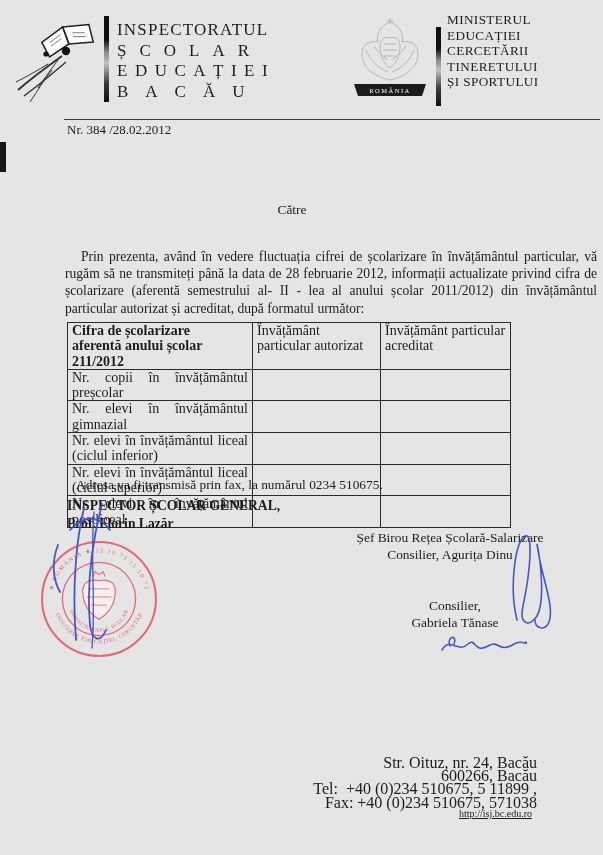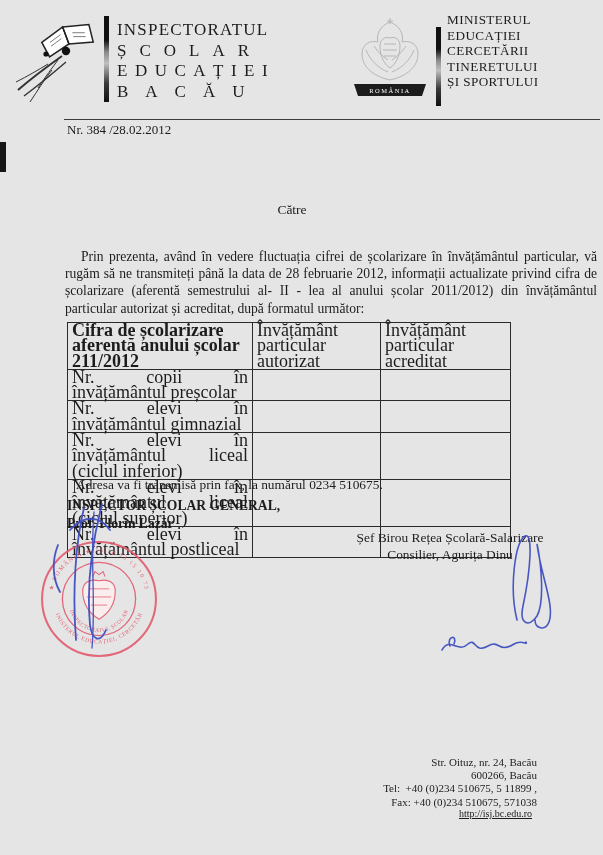--- a/index.html
+++ b/index.html
@@ -20,38 +20,38 @@
   .min-title{left:447px;top:12px;font-size:13.2px;line-height:15.6px;letter-spacing:.4px;}
   .min-title span{display:block;white-space:nowrap;}
 
   .rule{left:64px;top:119px;width:536px;border-top:1.5px solid #3c3c3c;height:0;}
   .refno{left:67px;top:122px;font-size:13px;}
   .edge-artifact{left:0;top:142px;width:6px;height:30px;background:#161616;}
 
   .recipient{left:112px;top:189px;width:360px;text-align:center;font-size:13.5px;line-height:17.5px;margin-top:12px;}
   .bodytext{left:65px;top:248px;width:532px;font-size:13.6px;line-height:17.2px;text-align:justify;text-indent:16px;}
 
-  table.sch{border-collapse:collapse;font-size:18px;table-layout:fixed;}
+  table.sch{border-collapse:collapse;font-size:14px;table-layout:fixed;}
   table.sch td,table.sch th{border:1px solid #2a2a2a;padding:0 4px;vertical-align:top;line-height:15.3px;font-weight:normal;text-align:left;}
   table.sch .c1{width:176px;}
   table.sch .c2{width:119px;}
   table.sch .c3{width:121px;}
   table.sch th.c1{font-weight:bold;}
   table.sch td.lbl{text-align:justify;}
   .hline{display:block;}
 
   .faxnote{left:76px;top:477px;font-size:13.4px;}
   .sign-left{left:67px;top:497px;font-size:13.6px;line-height:17.5px;font-weight:bold;}
   .sign-left span{display:block;}
   .sign-right1{left:345px;top:529px;width:210px;text-align:center;font-size:13.4px;line-height:17px;}
   .sign-right1 span{display:block;white-space:nowrap;}
   .sign-right2{left:393px;top:597px;width:124px;text-align:center;font-size:13.4px;line-height:17px;}
   .sign-right2 span{display:block;}
 
-  .footer{right:66px;top:756px;text-align:right;font-size:11px;line-height:13.2px;font-family:Liberation Serif, serif;}
+  .footer{right:66px;top:756px;text-align:right;font-size:16px;line-height:13.2px;font-family:Liberation Serif, serif;}
   .footer div{white-space:pre;}
   .website{right:71px;top:808px;font-size:10px;}
   .website a{color:#1c1c1c;text-decoration:underline;}
 </style>
 </head>
 <body>
 
 <div class="page">
 
   <svg class="abs" style="left:8px;top:18px" width="96" height="86" viewBox="0 0 96 86">
@@ -159,20 +159,24 @@
   <div class="abs sign-left">
     <span>INSPECTOR ȘCOLAR GENERAL,</span>
     <span>Prof. Florin Lazăr</span>
   </div>
 
   <div class="abs sign-right1">
     <span>Șef Birou Rețea Școlară-Salarizare</span>
     <span>Consilier, Agurița Dinu</span>
   </div>
 
+  <div class="abs sign-right2">
+    <span>Consilier,</span>
+    <span>Gabriela Tănase</span>
+  </div>
 
   <svg class="abs" style="left:38px;top:538px" width="122" height="122" viewBox="0 0 120 120">
     <defs>
       <path id="ringTop" d="M 14,60 A 46,46 0 1 1 106,60"></path>
       <path id="ringBottom" d="M 17,74 A 46,46 0 0 0 103,74"></path>
       <path id="innerBottom" d="M 31,70 A 30,30 0 0 0 89,70"></path>
     </defs>
     <g stroke="#e25b6e" fill="none" opacity=".9">
       <circle cx="60" cy="60" r="56" stroke-width="2"></circle>
       <circle cx="60" cy="60" r="36" stroke-width="1.3"></circle>

